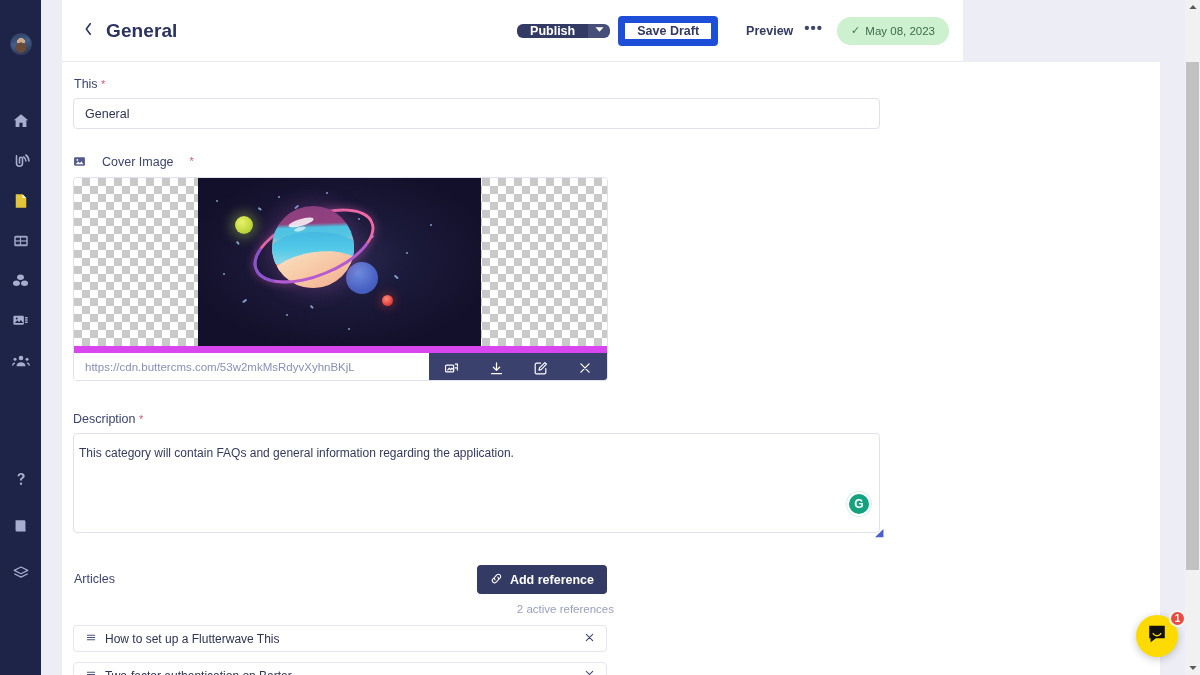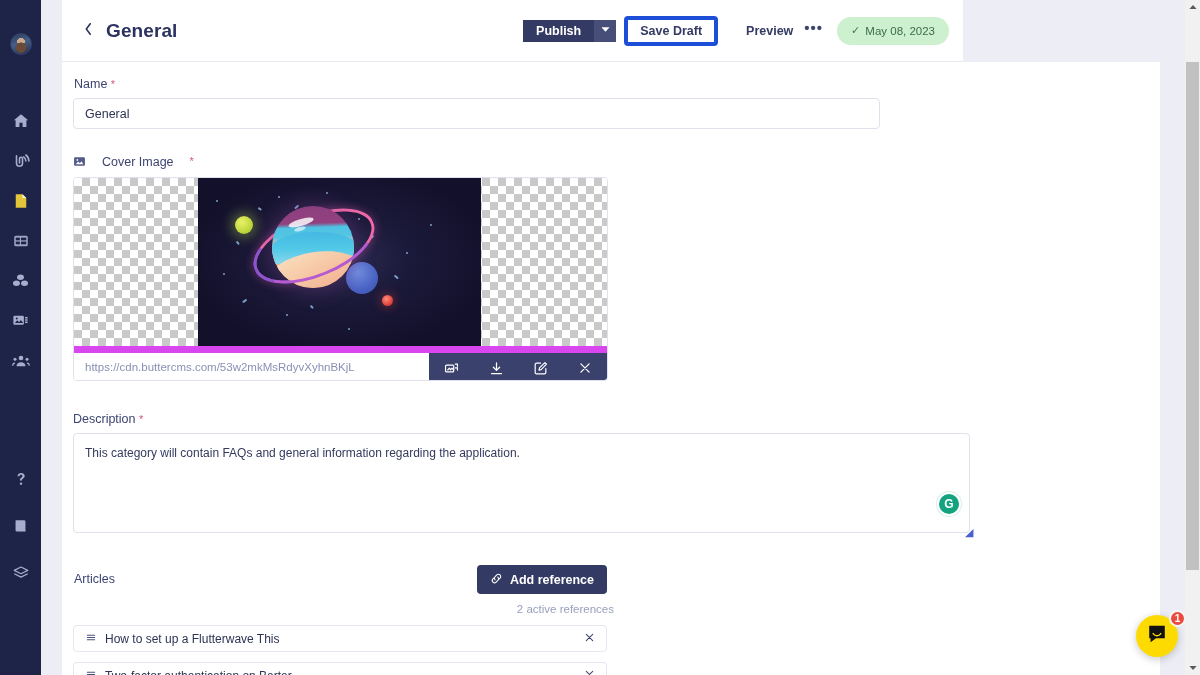--- a/index.html
+++ b/index.html
@@ -68,32 +68,32 @@
     display: flex; align-items: center; justify-content: center;
     color: #2c3260; font-size: 15px; cursor: pointer;
   }
   .hdr-title {
     margin-left: 6px; font-size: 19px; font-weight: bold; color: #2c3260;
     letter-spacing: .1px;
   }
   .hdr-actions {
     margin-left: auto; display: flex; align-items: center; gap: 0px; padding-right: 14px;
   }
-  .publish-group { display: flex; height: 22px; border-radius: 0; overflow: hidden; }
+  .publish-group { display: flex; height: 14px; border-radius: 6px; overflow: hidden; }
   .publish-btn {
     background: #333a63; color: #ffffff; font-size: 12.5px; font-weight: bold;
     padding: 0 13px; display: flex; align-items: center; cursor: pointer;
   }
   .publish-caret {
     background: #474e78; color: #ffffff; width: 22px;
     display: flex; align-items: center; justify-content: center; cursor: pointer;
     font-size: 8px;
   }
   .save-draft {
-    margin-left: 8px; height: 30px; background: #ffffff; border: 4px solid #1d4ed8;
+    margin-left: 8px; height: 30px; background: #ffffff; border: 7px solid #1d4ed8;
     border-radius: 4px; color: #333a63; font-size: 12.5px; font-weight: bold;
     padding: 0 12px; display: flex; align-items: center; cursor: pointer;
   }
   .preview-btn {
     margin-left: 28px; color: #333a63; font-size: 12.5px; font-weight: bold;
     cursor: pointer; display: flex; align-items: center; height: 30px;
   }
   .more-btn {
     margin-left: 11px; color: #40466e; font-size: 15px; font-weight: bold;
     letter-spacing: 1px; cursor: pointer; display: flex; align-items: center;
@@ -219,23 +219,23 @@
   }
   .cover-tools {
     position: absolute; right: 0; top: 0; width: 178px; height: 34px;
     background: #3a416d; display: flex; align-items: center; justify-content: space-around;
   }
   .cover-tools .t { color: #ffffff; display: flex; align-items: center; cursor: pointer; }
 
   
   .desc-label { margin: 31px 0 0 11px; }
   .desc-box {
-    position: relative; margin: 7px 0 0 11px; width: 897px; height: 100px;
+    position: relative; margin: 7px 0 0 11px; width: 807px; height: 100px;
     background: #ffffff; border: 1px solid #dfe1ec; border-radius: 4px;
-    padding: 12px 0 0 11px;
+    padding: 12px 0 0 5px;
     font-size: 12px; color: #343a5e;
   }
   .grammarly {
     position: absolute; right: 10px; bottom: 18px; width: 20px; height: 20px;
     border-radius: 50%; background: #15a37f;
     display: flex; align-items: center; justify-content: center;
     color: #ffffff; font-size: 12px; font-weight: bold;
     box-shadow: 0 0 0 2px #ffffff, 0 0 0 3px #d7f0e8;
     cursor: pointer;
   }
@@ -442,21 +442,21 @@
           <span>May 08, 2023</span>
         </div>
       </div>
     </div>
   </header>
 
   <div class="form-body">
 
     <div class="name-row">
       <div class="field-label">
-        <span>Name</span>
+        <span>This</span>
         <span class="req">*</span>
       </div>
       <div class="name-input">General</div>
     </div>
 
     <div class="cover-label-row">
       <span class="img-ico">
         <svg width="13" height="13" viewBox="0 0 24 24" fill="currentColor">
           <rect x="2" y="4" width="20" height="16" rx="2"></rect>
           <path d="M5 17l4.5-5.2 3.2 3.6 3-3.8L19 17z" fill="#ffffff"></path>

